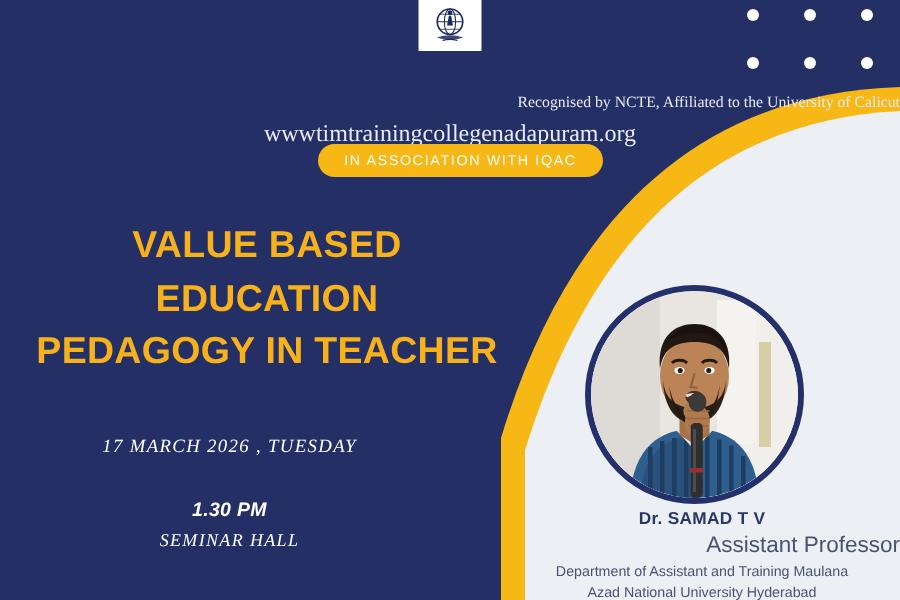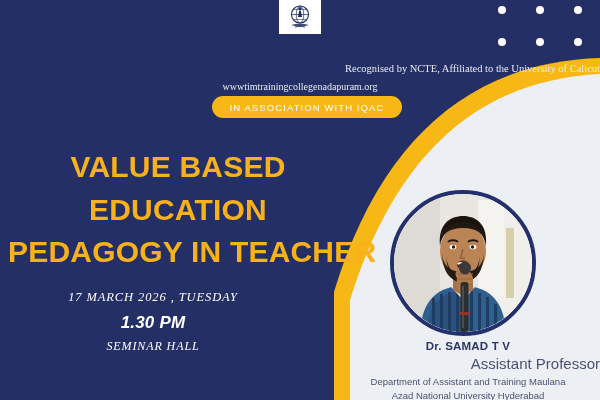--- a/index.html
+++ b/index.html
@@ -78,21 +78,21 @@
     font-size: 10.5px;
     color: #e8eaf2;
   }
   .website {
     position: absolute;
     top: 81px;
     left: 0;
     width: 600px;
     text-align: center;
     font-family: "Liberation Serif", serif;
-    font-size: 10px;
+    font-size: 16px;
     color: #e8eaf2;
   }
 
   
   .assoc-pill {
     position: absolute;
     top: 96px;
     left: 212px;
     width: 190px;
     height: 22px;
@@ -108,21 +108,21 @@
   }
 
   
   .title-block {
     position: absolute;
     top: 146px;
     left: 8px;
     width: 340px;
     text-align: center;
     color: #f7b11b;
-    font-size: 30px;
+    font-size: 25px;
     font-weight: bold;
     line-height: 1.42;
     letter-spacing: 0.2px;
   }
   .title-line { display: block; white-space: nowrap; }
 
   
   .details {
     position: absolute;
     top: 290px;
@@ -131,22 +131,22 @@
     text-align: center;
     color: #ffffff;
     font-style: italic;
   }
   .detail-date {
     font-family: "Liberation Serif", serif;
     font-size: 12.5px;
     letter-spacing: 0.9px;
   }
   .detail-time {
-    margin-top: 8px;
-    font-size: 17px;
+    margin-top: 27px;
+    font-size: 13px;
     font-weight: bold;
     letter-spacing: 0.2px;
   }
   .detail-venue {
     margin-top: 6px;
     font-family: "Liberation Serif", serif;
     font-size: 12px;
     letter-spacing: 0.9px;
   }
 

